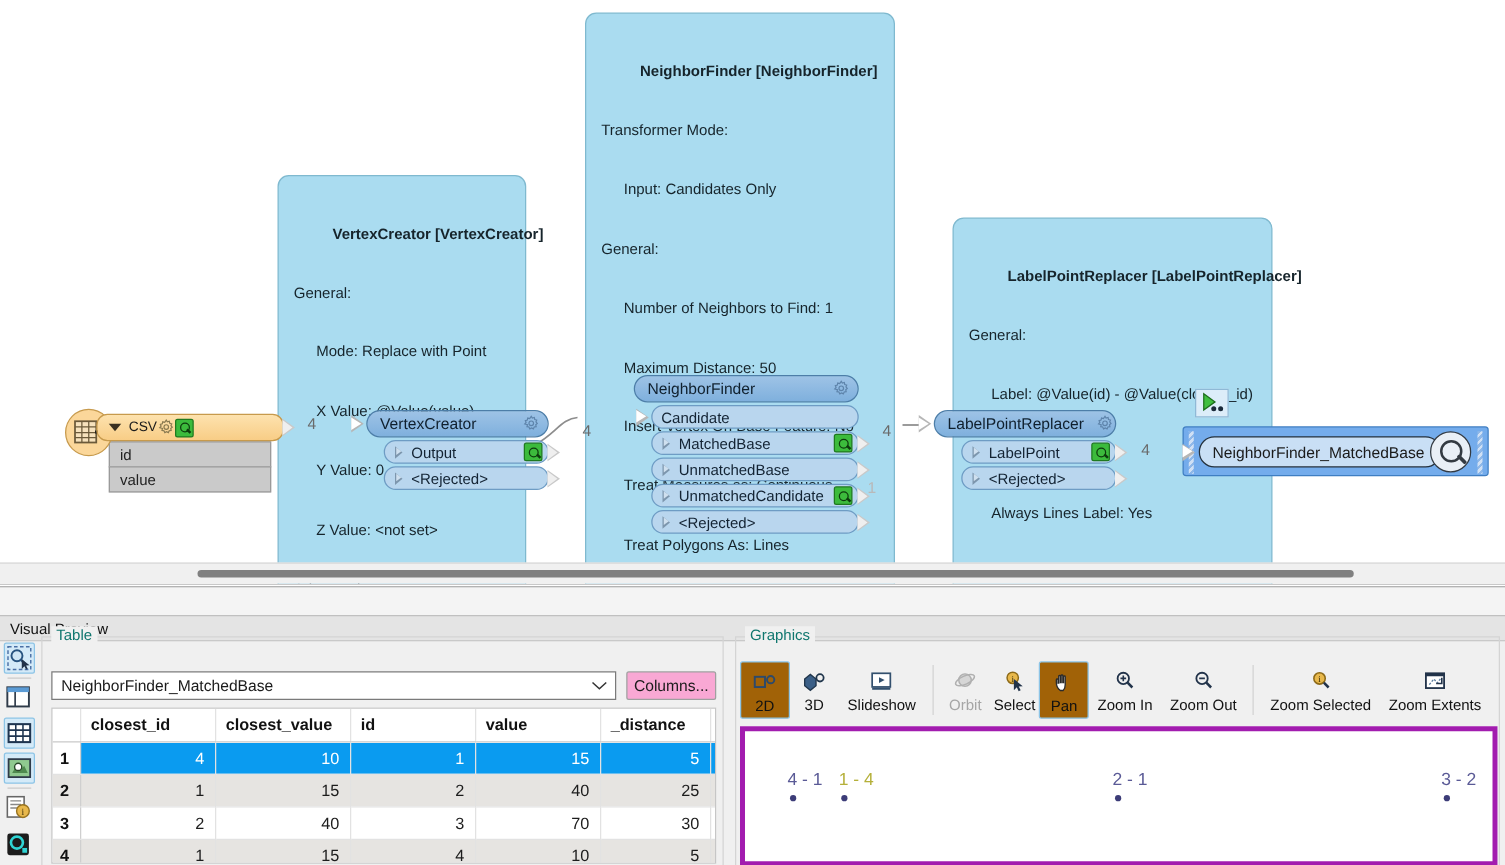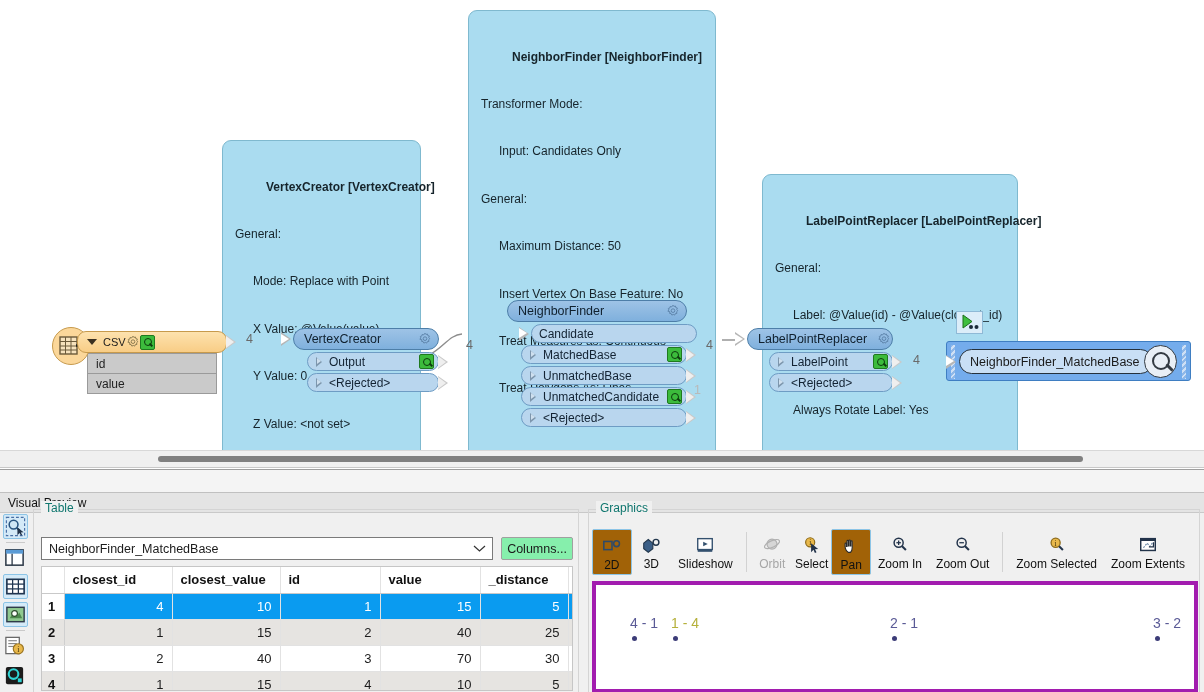--- a/index.html
+++ b/index.html
@@ -309,21 +309,21 @@
     background: #ffffff;
     border: 1px solid #7a7a7a;
     display: flex; align-items: center;
     padding: 0 6px 0 7px;
     font-size: 12.5px;
   }
   #tbl-select .sv { flex: 1 1 auto; white-space: nowrap; }
   #columns-btn {
     position: absolute; left: 468px; top: 28px;
     width: 72px; height: 23px;
-    background: #86efac;
+    background: #f9a8d4;
     border: 1px solid #a0a0a0;
     border-radius: 2px;
     display: flex; align-items: center; justify-content: center;
     font-size: 12.5px;
   }
 
   
   #grid {
     position: absolute; left: 8px; top: 57px;
     width: 532px; height: 125px;
@@ -428,38 +428,39 @@
       <div class="i1">Advanced:</div>
       
       
     </div>
 
     <div class="annot" id="annot-nf" style="left:468px; top:10px; width:248px;">
       <div class="atitle">NeighborFinder [NeighborFinder]</div>
       <div class="i1">Transformer Mode:</div>
       <div class="i2">Input: Candidates Only</div>
       <div class="i1">General:</div>
+      <div class="i2">Number of Neighbors to Find: 1</div>
       <div class="i2">Maximum Distance: 50</div>
       <div class="i2">Insert Vertex On Base Feature: No</div>
       <div class="i2">Treat Measures as: Continuous</div>
       <div class="i2">Treat Polygons As: Lines</div>
       
       
       
       
       
       
     </div>
 
     <div class="annot" id="annot-lpr" style="left:762px; top:174px; width:256px;">
       <div class="atitle">LabelPointReplacer [LabelPointReplacer]</div>
       <div class="i1">General:</div>
       <div class="i2">Label: @Value(id) - @Value(closest_id)</div>
       <div class="i2">Label Height: 2</div>
-      <div class="i2">Always Rotate Label: Yes</div>
+      <div class="i2">Always Lines Label: Yes</div>
       <div class="i1">Last Edit: Build 23619</div>
     </div>
 
     <div id="csv-node">
       <div class="csv-disc">
         <svg width="36" height="36" viewBox="0 0 36 36">
           <rect x="7" y="9" width="17" height="17" fill="#f6e2bd" stroke="#6b5a3a" stroke-width="1.4"></rect>
           <line x1="7" y1="13.5" x2="24" y2="13.5" stroke="#6b5a3a" stroke-width="1"></line>
           <line x1="7" y1="18" x2="24" y2="18" stroke="#6b5a3a" stroke-width="1"></line>
           <line x1="7" y1="22" x2="24" y2="22" stroke="#6b5a3a" stroke-width="1"></line>
@@ -520,21 +521,21 @@
       <div class="node-header">
         <span class="nh-label">NeighborFinder</span>
         <span class="nh-spacer"></span>
         <span class="gear">
           <svg width="14" height="14" viewBox="0 0 16 16">
             <path d="M8 1.3l1 1.5 1.8-.5.4 1.8 1.8.5-.7 1.7 1.2 1.4-1.4 1.2.4 1.8-1.8.3-.8 1.7-1.6-.8-1.6.8-.8-1.7-1.8-.3.4-1.8L2.1 8.2 3.3 6.8 2.6 5.1l1.8-.5.4-1.8 1.8.5z" fill="none" stroke="#5e84ab" stroke-width="1.1"></path>
             <circle cx="8" cy="7.6" r="2.1" fill="none" stroke="#5e84ab" stroke-width="1.1"></circle>
           </svg>
         </span>
       </div>
-      <div class="port in" style="margin-left:24px;width:166px;">
+      <div class="port in" style="margin-left:14px;width:166px;">
         <span class="in-nub"></span>
         <span class="p-label">Candidate</span>
       </div>
       <div class="port" style="margin-left:14px;width:166px;justify-content:space-between;">
         <span class="tri-glyph"></span>
         <span class="p-label">MatchedBase</span>
         <span class="p-spacer"></span>
         <span class="insp"></span>
         <span class="nub"></span>
       </div>

